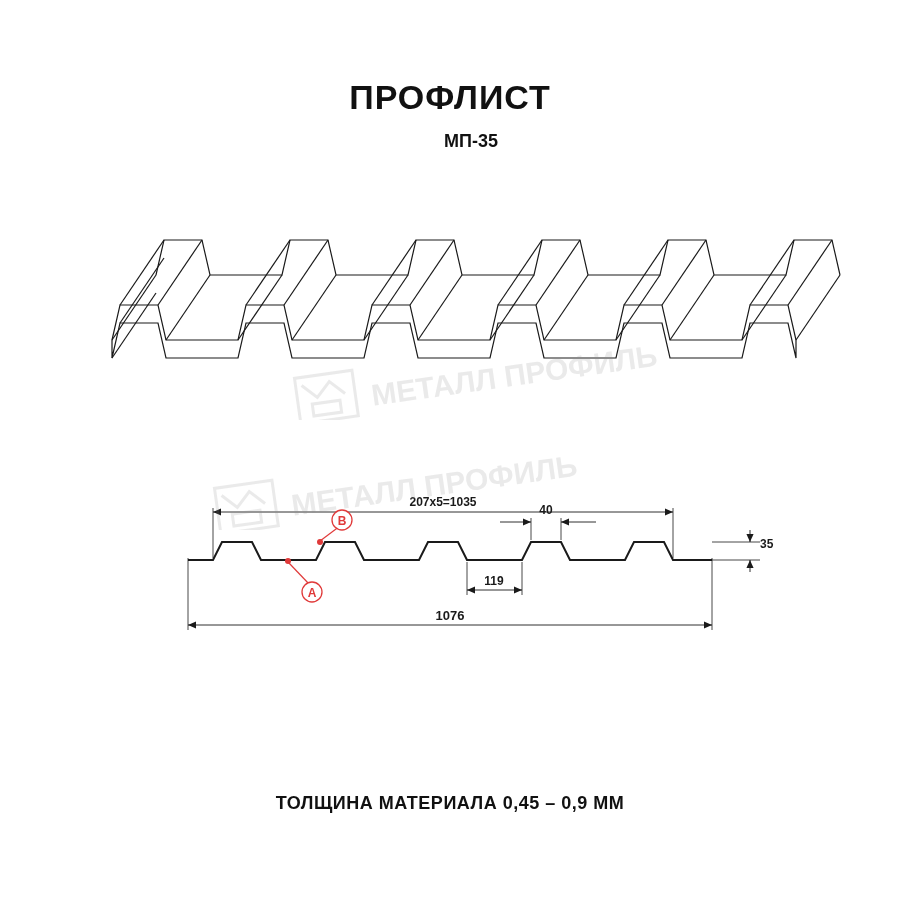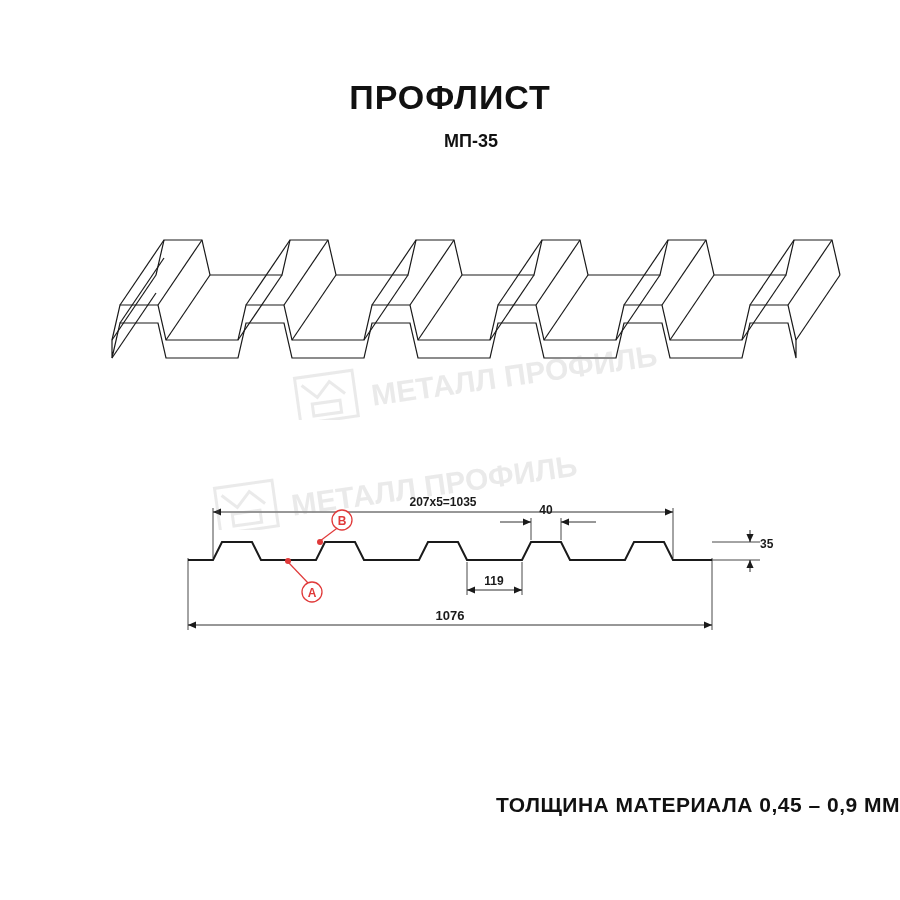--- a/index.html
+++ b/index.html
@@ -40,22 +40,22 @@
     font-size: 18px;
     font-weight: bold;
     color: #111111;
     margin-left: 21px;
   }
   .footer-note {
     position: absolute;
     top: 793px;
     left: 0;
     width: 900px;
-    text-align: right;
-    font-size: 21px;
+    text-align: center;
+    font-size: 18px;
     font-weight: bold;
     letter-spacing: 0.5px;
     color: #111111;
   }
   .iso-wrap {
     position: absolute;
     left: 0;
     top: 215px;
     width: 900px;
     height: 200px;

